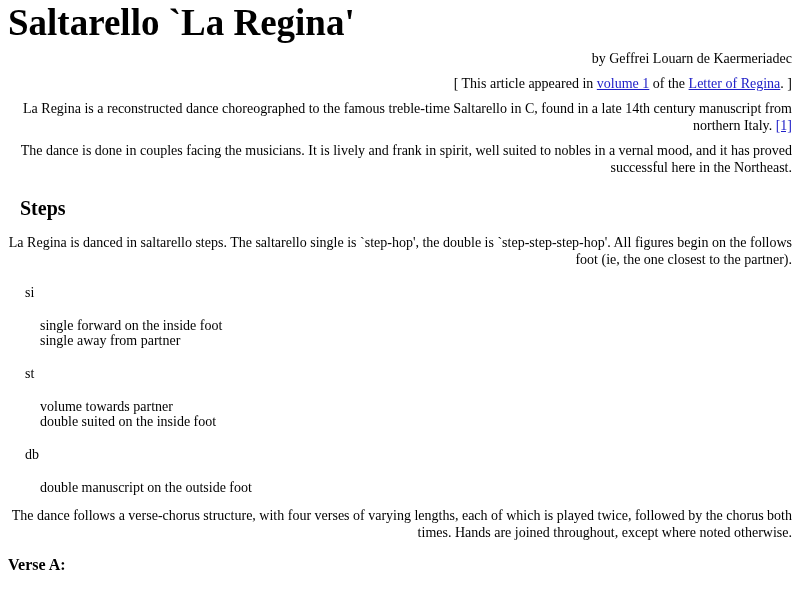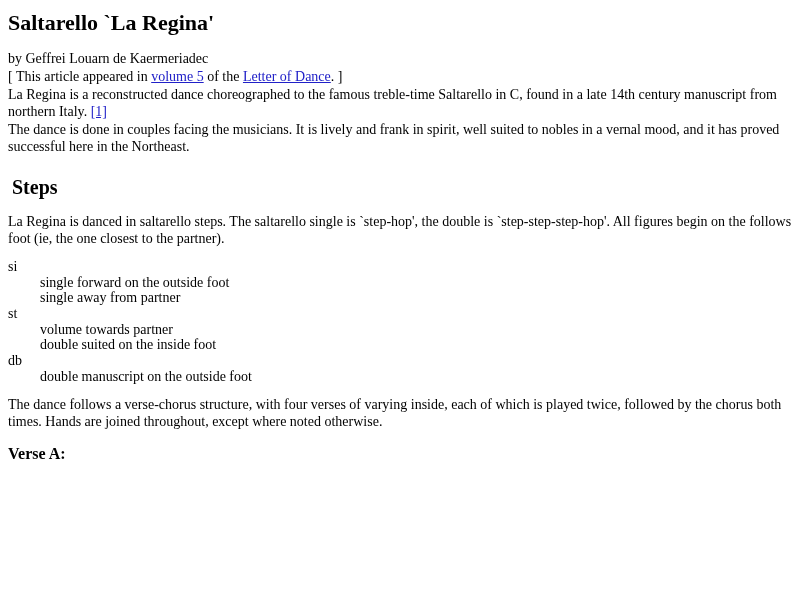--- a/index.html
+++ b/index.html
@@ -2,48 +2,48 @@
 <html><head>
 <meta charset="utf-8">
 <style>
   html, body { margin: 0; padding: 0; background: #ffffff; }
   body {
     width: 800px; height: 598px; overflow: hidden;
     font-family: "Liberation Serif", "DejaVu Serif", serif;
     font-size: 14px; line-height: 17px; color: #000000;
   }
   .page { padding: 0 8px; }
-  h1 { font-size: 22px; line-height: 34px; font-weight: bold; margin: 6px 0 10px 0; }
-  h2 { font-size: 20px; line-height: 24px; font-weight: bold; margin: 20px 0 14px 4px; }
+  h1 { font-size: 37px; line-height: 34px; font-weight: bold; margin: 6px 0 10px 0; }
+  h2 { font-size: 20px; line-height: 24px; font-weight: bold; margin: 20px 0 14px 12px; }
   h3 { font-size: 16px; line-height: 20px; font-weight: bold; margin: 14px 0 14px 0; }
-  p { margin: 1px 0; }
+  p { margin: 8px 0; text-align: right; }
   a { color: #1a0dab; color: #2020c8; text-decoration: underline; }
   dl { margin: 12px 0; }
-  dt { margin: 0; line-height: 15.6px; }
+  dt { margin: 17px; line-height: 15.6px; }
   dd { margin: 0 0 0 32px; line-height: 15.7px; }
 </style>
 </head>
 <body>
 
 <div class="page">
   <h1>Saltarello `La Regina'</h1>
   <p>by Geffrei Louarn de Kaermeriadec</p>
-  <p><span>[ This article appeared in </span><a href="#">volume 5</a><span> of the </span><a href="#">Letter of Dance</a><span>. ]</span></p>
+  <p><span>[ This article appeared in </span><a href="#">volume 1</a><span> of the </span><a href="#">Letter of Regina</a><span>. ]</span></p>
   <p><span>La Regina is a reconstructed dance choreographed to the famous treble-time Saltarello in C, found in a late 14th century manuscript from northern Italy. </span><a href="#">[1]</a></p>
   <p>The dance is done in couples facing the musicians. It is lively and frank in spirit, well suited to nobles in a vernal mood, and it has proved successful here in the Northeast.</p>
 
   <h2>Steps</h2>
   <p>La Regina is danced in saltarello steps. The saltarello single is `step-hop', the double is `step-step-step-hop'. All figures begin on the follows foot (ie, the one closest to the partner).</p>
   <dl>
     <dt>si</dt>
-    <dd>single forward on the outside foot</dd>
+    <dd>single forward on the inside foot</dd>
     <dd>single away from partner</dd>
     <dt>st</dt>
     <dd>volume towards partner</dd>
     <dd>double suited on the inside foot</dd>
     <dt>db</dt>
     <dd>double manuscript on the outside foot</dd>
   </dl>
 
-  <p>The dance follows a verse-chorus structure, with four verses of varying inside, each of which is played twice, followed by the chorus both times. Hands are joined throughout, except where noted otherwise.</p>
+  <p>The dance follows a verse-chorus structure, with four verses of varying lengths, each of which is played twice, followed by the chorus both times. Hands are joined throughout, except where noted otherwise.</p>
   <h3>Verse A:</h3>
 
 </div>
 
 </body></html>

